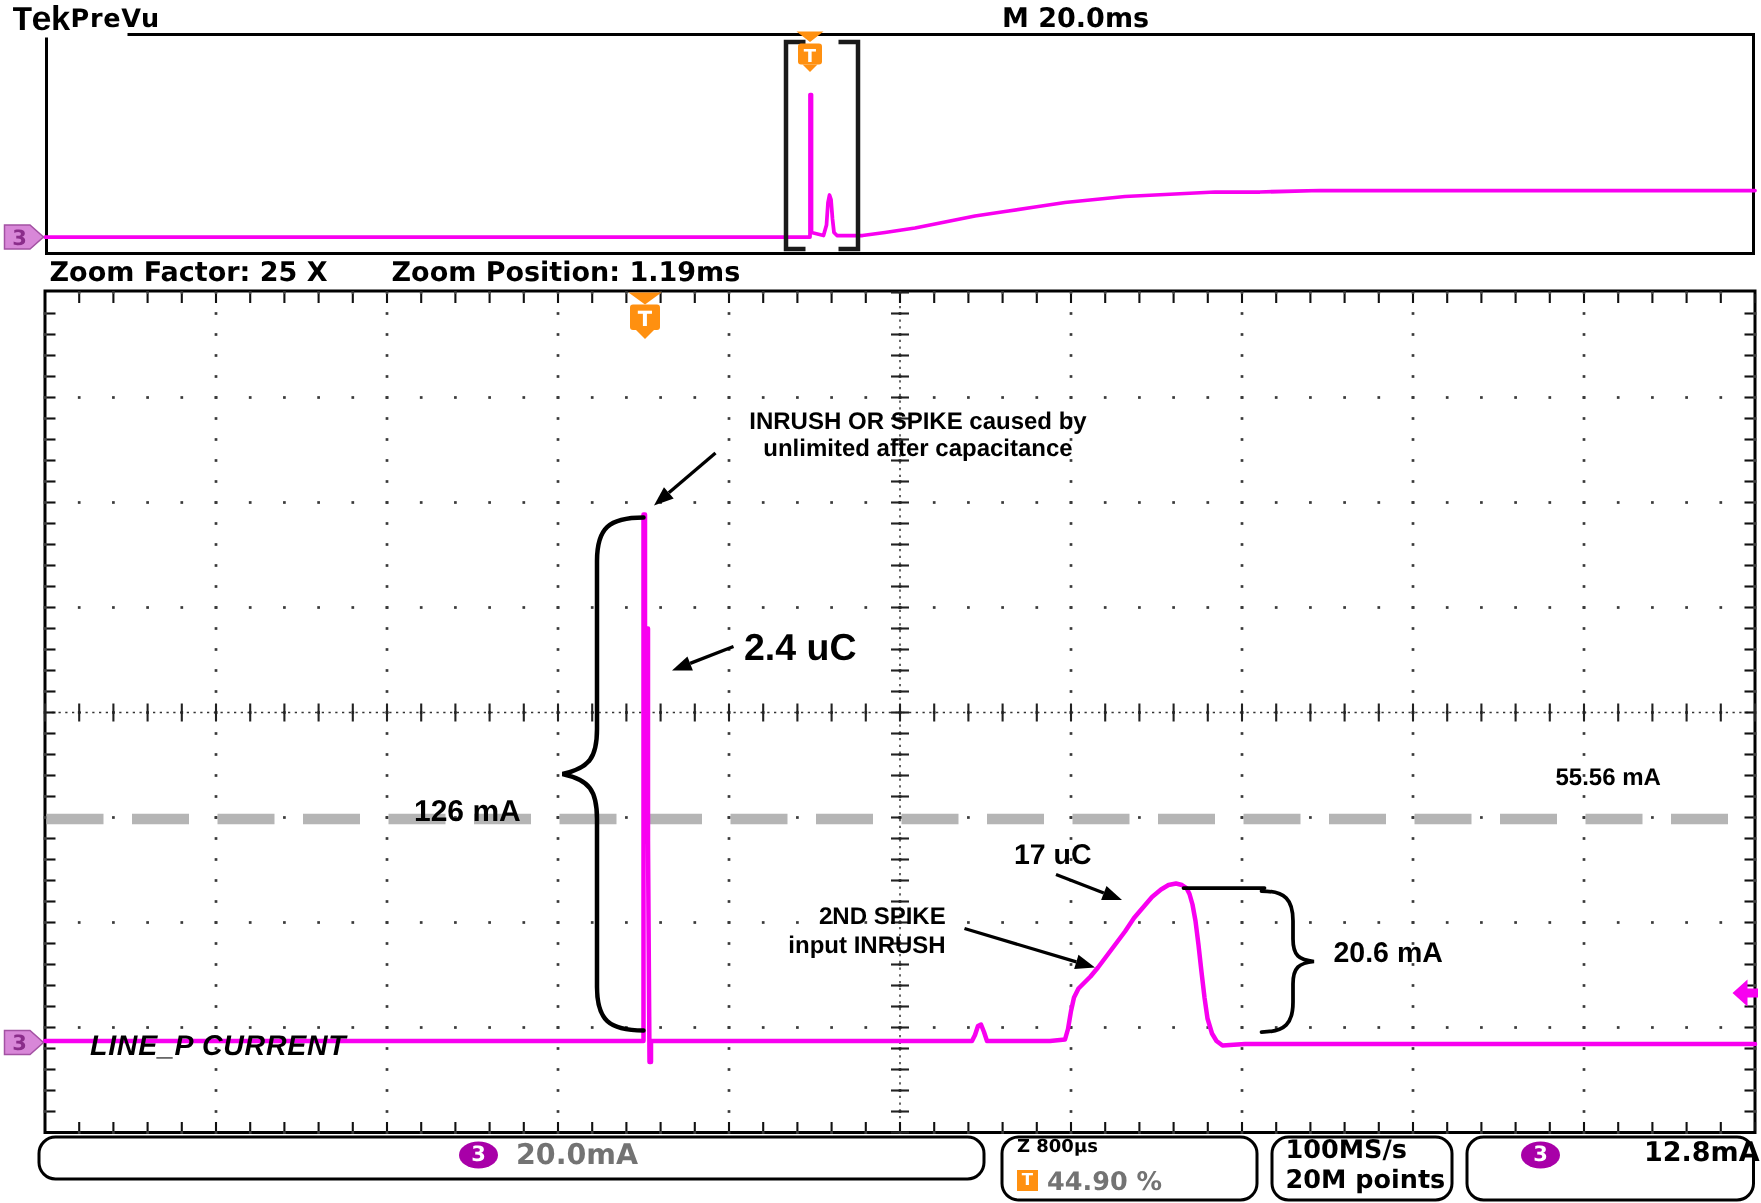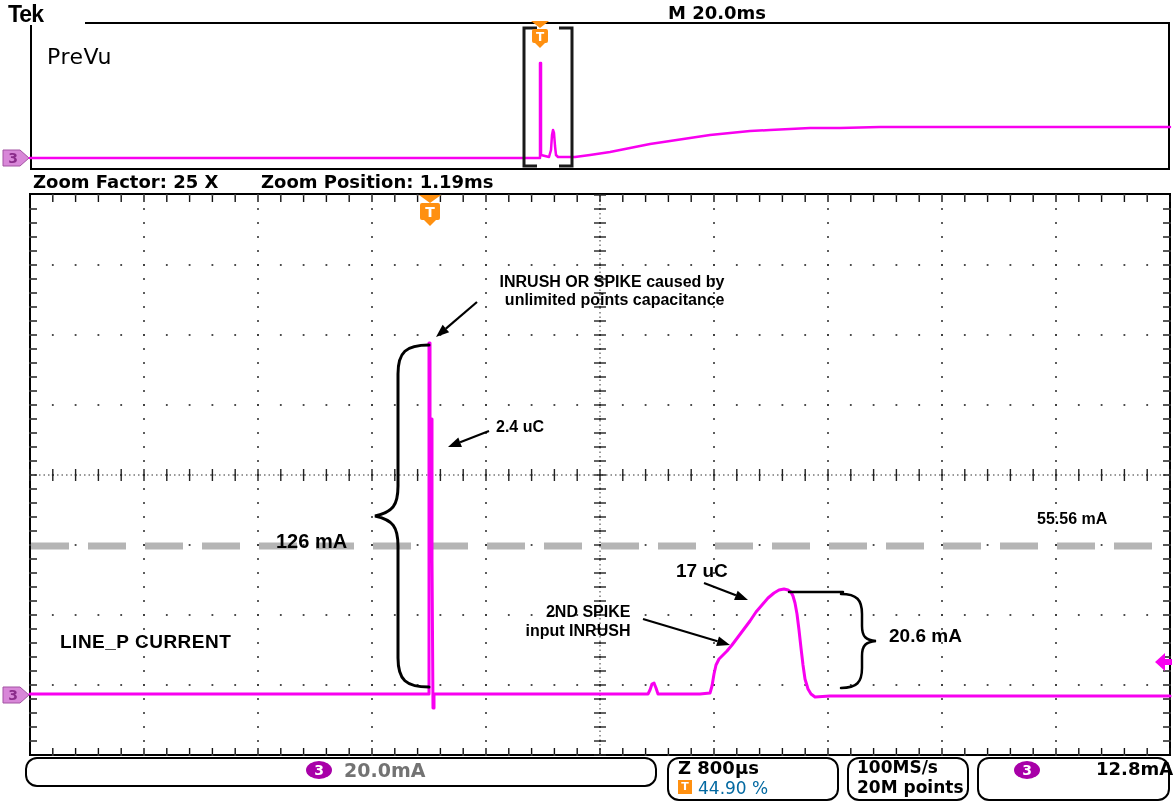--- a/index.html
+++ b/index.html
@@ -2,57 +2,57 @@
 <html><head>
 <meta charset="utf-8">
 <style>
   html,body{margin:0;padding:0;background:#fff;}
   body{width:1174px;height:802px;position:relative;overflow:hidden;
        font-family:"DejaVu Sans",sans-serif;color:#000;}
   .abs{position:absolute;white-space:nowrap;}
   #scope-svg{position:absolute;left:0;top:0;width:1174px;height:802px;}
 
   
-  .tek-logo{left:8px;top:1px;font-family:Liberation Sans, sans-serif;font-weight:bold;
+  .tek-logo{left:8px;top:1px;font-family:Liberation Mono, monospace;font-weight:bold;
             font-size:23px;letter-spacing:-1px;}
-  .prevu{left:47px;top:3px;font-size:22px;font-weight:normal;letter-spacing:.5px;margin-top:41px;}
+  .prevu{left:47px;top:3px;font-size:17px;font-weight:bold;letter-spacing:.5px;}
   .timebase{left:668px;top:2px;font-size:18px;font-weight:bold;}
 
   
   .zoomfactor{left:33px;top:171px;font-size:18px;font-weight:bold;}
   .zoomposition{left:261px;top:171px;font-size:18px;font-weight:bold;}
 
   
   .ann{font-family:"Liberation Sans",sans-serif;font-weight:bold;color:#000;}
-  .ann-inrush{left:612px;top:273px;transform:translateX(-50%);text-align:right;
+  .ann-inrush{left:612px;top:273px;transform:translateX(-50%);text-align:center;
               font-size:16px;line-height:18px;}
-  .ann-charge1{left:496px;top:418px;font-size:16px;text-align:center;}
+  .ann-charge1{left:496px;top:418px;font-size:25px;text-align:center;}
   .ann-amp1{left:276px;top:502px;font-size:20px;margin-top:28px;}
   .ann-limit{left:1037px;top:510px;font-size:16px;color:#000000;}
   .ann-charge2{left:676px;top:560px;font-size:19px;}
   .ann-spike2{left:578px;top:602px;transform:translateX(-50%);text-align:right;
               font-size:16px;line-height:19px;}
   .ann-amp2{left:889px;top:625px;font-size:19px;}
-  .ann-trace{left:60px;top:631px;font-size:19px;letter-spacing:.5px;}
+  .ann-trace{left:60px;top:687px;font-size:19px;letter-spacing:.5px;font-style:italic;}
 
   
   .statusbox{position:absolute;border:2px solid #000;border-radius:12px;background:#fff;}
   .box-ch{left:25px;top:757px;width:628px;height:26px;}
   .box-zoomtb{left:667px;top:757px;width:168px;height:40px;}
   .box-acq{left:847px;top:757px;width:118px;height:40px;}
   .box-trig{left:977px;top:757px;width:189px;height:40px;}
   .ch-badge{position:absolute;width:26px;height:18px;border-radius:50%;background:#a800a8;
             color:#fff;font-size:14px;font-weight:bold;text-align:center;line-height:18px;}
   .badge1{left:306px;top:761px;}
   .badge2{left:1014px;top:761px;}
   .ch-scale{left:344px;top:759px;font-size:19px;font-weight:bold;color:#737373;}
-  .ztb{left:678px;top:757px;font-size:18px;font-weight:bold;}
+  .ztb{left:678px;top:757px;font-size:12px;font-weight:bold;}
   .t-square{position:absolute;left:678px;top:780px;width:14px;height:14px;background:#ff9010;
             color:#fff;font-size:11px;font-weight:bold;text-align:center;line-height:14px;}
-  .trig-pos{left:698px;top:778px;font-size:17px;font-weight:normal;color:#0369a1;}
+  .trig-pos{left:698px;top:778px;font-size:17px;font-weight:bold;color:#737373;}
   .srate{left:857px;top:757px;font-size:17px;font-weight:bold;}
   .rlen{left:857px;top:777px;font-size:17px;font-weight:bold;}
   .trig-level{left:1096px;top:758px;font-size:18px;font-weight:bold;}
 </style>
 </head>
 <body>
 
 <svg id="scope-svg">
 
   <path d="M85,23 H1169 V169 H31 V25" fill="none" stroke="#000" stroke-width="2"></path>
@@ -1256,21 +1256,21 @@
 
 <div class="abs tek-logo">Tek</div>
 <div class="abs prevu">PreVu</div>
 <div class="abs timebase">M 20.0ms</div>
 
 <div class="abs zoomfactor">Zoom Factor: 25 X</div>
 <div class="abs zoomposition">Zoom Position: 1.19ms</div>
 
 <div class="abs ann ann-inrush">
   <div>INRUSH OR SPIKE caused by</div>
-  <div>unlimited points capacitance</div>
+  <div>unlimited after capacitance</div>
 </div>
 <div class="abs ann ann-charge1">2.4 uC</div>
 <div class="abs ann ann-amp1">126 mA</div>
 <div class="abs ann ann-limit">55.56 mA</div>
 <div class="abs ann ann-charge2">17 uC</div>
 <div class="abs ann ann-spike2">
   <div>2ND SPIKE</div>
   <div>input INRUSH</div>
 </div>
 <div class="abs ann ann-amp2">20.6 mA</div>

